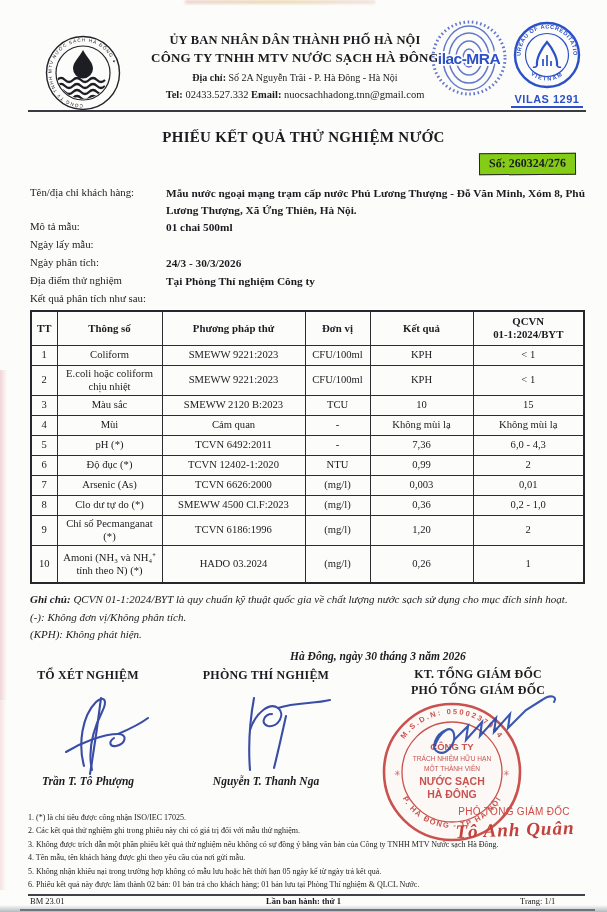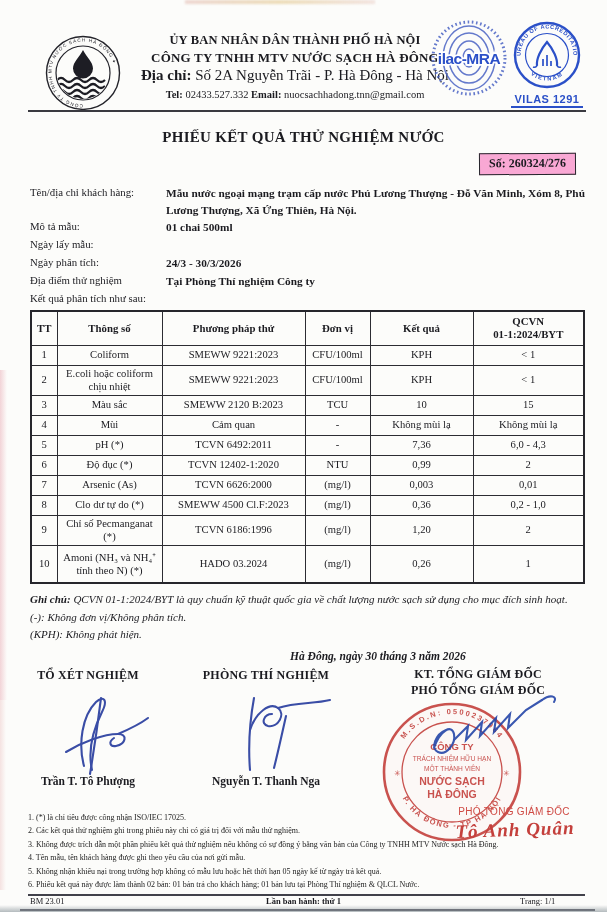--- a/index.html
+++ b/index.html
@@ -14,32 +14,32 @@
      background:linear-gradient(to right,rgba(226,160,160,.28),rgba(226,160,160,0));}
   .edge-top{left:185px;top:0;width:190px;height:4px;filter:blur(1px);
      background:linear-gradient(to right,rgba(220,170,160,.45),rgba(222,190,120,.5),rgba(220,170,160,.3));}
   .edge-bottom{left:0;bottom:0;width:100%;height:7px;
      background:linear-gradient(to top,rgba(120,132,140,.55),rgba(120,132,140,0));}
 
   
   .org-block{left:112px;top:33px;width:366px;text-align:center;line-height:1.2;}
   .org1{font-size:12.5px;font-weight:bold;letter-spacing:.2px;}
   .org2{font-size:13px;font-weight:bold;margin-top:2px;letter-spacing:.2px;}
-  .addr{font-size:15px;}
+  .addr{font-size:10px;margin-top:6px;}
   .contact{font-size:10.5px;margin-top:5px;}
   .blbl{font-weight:bold;}
   .hr-main{left:28px;top:110px;width:558px;height:2px;background:#3a3a40;}
   .vilas-code{left:511px;top:93px;width:72px;text-align:center;
      font-family:"Liberation Sans",sans-serif;font-weight:bold;font-size:11px;
      color:#2b50c8;border-bottom:2px solid #2b50c8;padding-bottom:1px;letter-spacing:.5px;}
 
   
   .title{left:0;top:129px;width:607px;text-align:center;font-size:15px;font-weight:bold;letter-spacing:.3px;}
   .doc-no{left:479px;top:153px;border:1.5px solid #26262c;padding:2px 9px 3px;
-     font-size:12px;font-weight:bold;transform:rotate(-.4deg);background:#f9a8d4;}
+     font-size:12px;font-weight:bold;transform:rotate(-.4deg);background:#84cc16;}
 
   
   .ilabel{left:30px;width:135px;font-size:10.8px;}
   .ivalue{left:166px;width:421px;font-size:11.3px;font-weight:bold;line-height:1.5;}
 
   
   .rtable{position:absolute;left:30px;top:310px;width:553px;border-collapse:collapse;
      table-layout:fixed;font-size:10.6px;border:2px solid #26262c;}
   .rtable th,.rtable td{border:1px solid #2c2c32;padding:1px 4px;vertical-align:middle;line-height:1.25;}
   .rtable th{font-size:10.8px;font-weight:bold;text-align:center;white-space:pre-line;}
@@ -52,21 +52,21 @@
   .remarks .blbl{font-weight:bold;}
   .rline{margin-top:2px;}
 
   .dateline{left:290px;top:650px;width:296px;text-align:left;font-style:italic;font-weight:bold;font-size:11.5px;}
 
   
   .sigtitle{font-size:12px;font-weight:bold;text-align:center;letter-spacing:.2px;}
   .st1{left:22px;top:668px;width:132px;}
   .st2{left:192px;top:668px;width:148px;}
   .st3{left:378px;top:666px;width:200px;line-height:1.35;}
-  .signame{font-size:11.5px;font-weight:bold;text-align:center;}
+  .signame{font-size:11.5px;font-weight:bold;font-style:italic;text-align:center;}
   .sn1{left:22px;top:775px;width:132px;}
   .sn2{left:192px;top:775px;width:148px;}
   .redrole{left:448px;top:806px;width:132px;text-align:center;
      font-family:"Liberation Sans",sans-serif;font-size:10px;color:#cf4a44;letter-spacing:.3px;}
   .redname{left:440px;top:819px;width:150px;text-align:center;font-style:italic;font-weight:bold;
      font-size:19px;color:#c4403c;transform:rotate(-2deg);letter-spacing:1px;}
 
   
   .footnotes{left:28px;top:811px;width:540px;font-size:8px;line-height:13.4px;color:#222;}
   .fdiv1{left:28px;top:894px;width:557px;height:1.5px;background:#41414a;}

